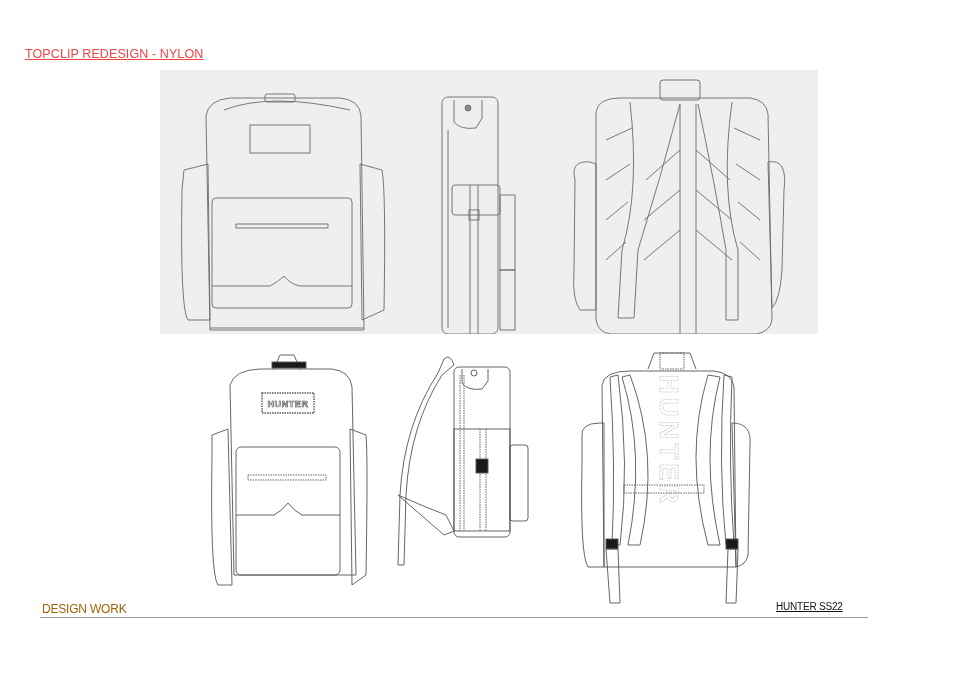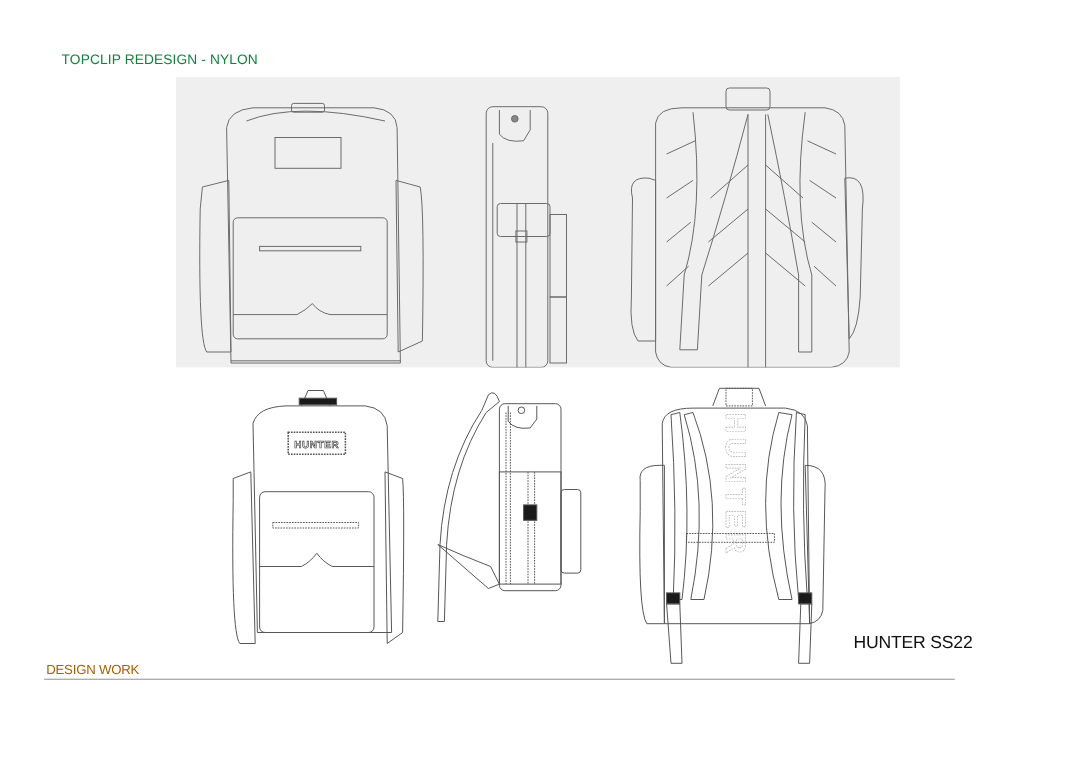--- a/index.html
+++ b/index.html
@@ -1,19 +1,19 @@
 <!DOCTYPE html>
 <html><head>
 <meta charset="utf-8">
 <style>
   html, body { margin:0; padding:0; background:#ffffff; }
   body { width:980px; height:693px; position:relative; overflow:hidden; font-family:"Liberation Sans", sans-serif; }
-  .title { position:absolute; left:56px; top:47px; font-size:12.5px; color:#15803d; letter-spacing:0.1px; }
+  .title { position:absolute; left:25px; top:47px; font-size:12.5px; color:#ef4444; letter-spacing:0.1px;text-decoration:underline; }
   .footer-left { position:absolute; left:42px; top:602px; font-size:12px; color:#a16207; letter-spacing:-0.2px; }
-  .footer-right { position:absolute; left:776px; top:576px; font-size:16px; color:#111; letter-spacing:-0.2px; }
+  .footer-right { position:absolute; left:776px; top:601px; font-size:10px; color:#111; letter-spacing:-0.2px;text-decoration:underline; }
   .footer-rule { position:absolute; left:40px; top:617px; width:828px; height:1px; background:#9a9a9a; }
   .sketch-panel { position:absolute; left:160px; top:70px; width:658px; height:264px; background:#efefef; }
   .sketch-panel svg, .tech-row svg { position:absolute; left:0; top:0; }
   .tech-row { position:absolute; left:200px; top:345px; width:560px; height:265px; }
 </style>
 </head>
 <body>
 
 <div class="title">TOPCLIP REDESIGN - NYLON</div>
 

